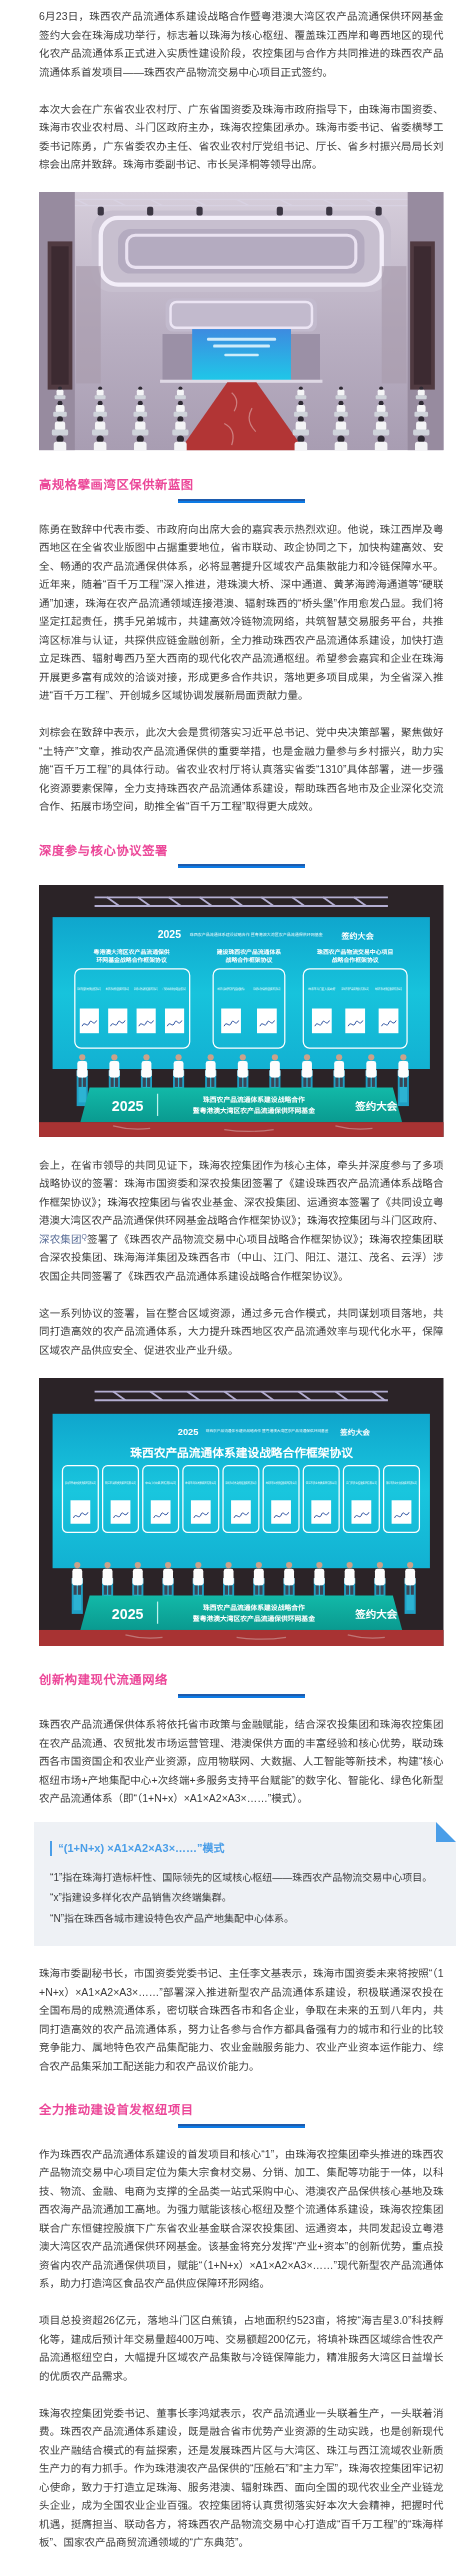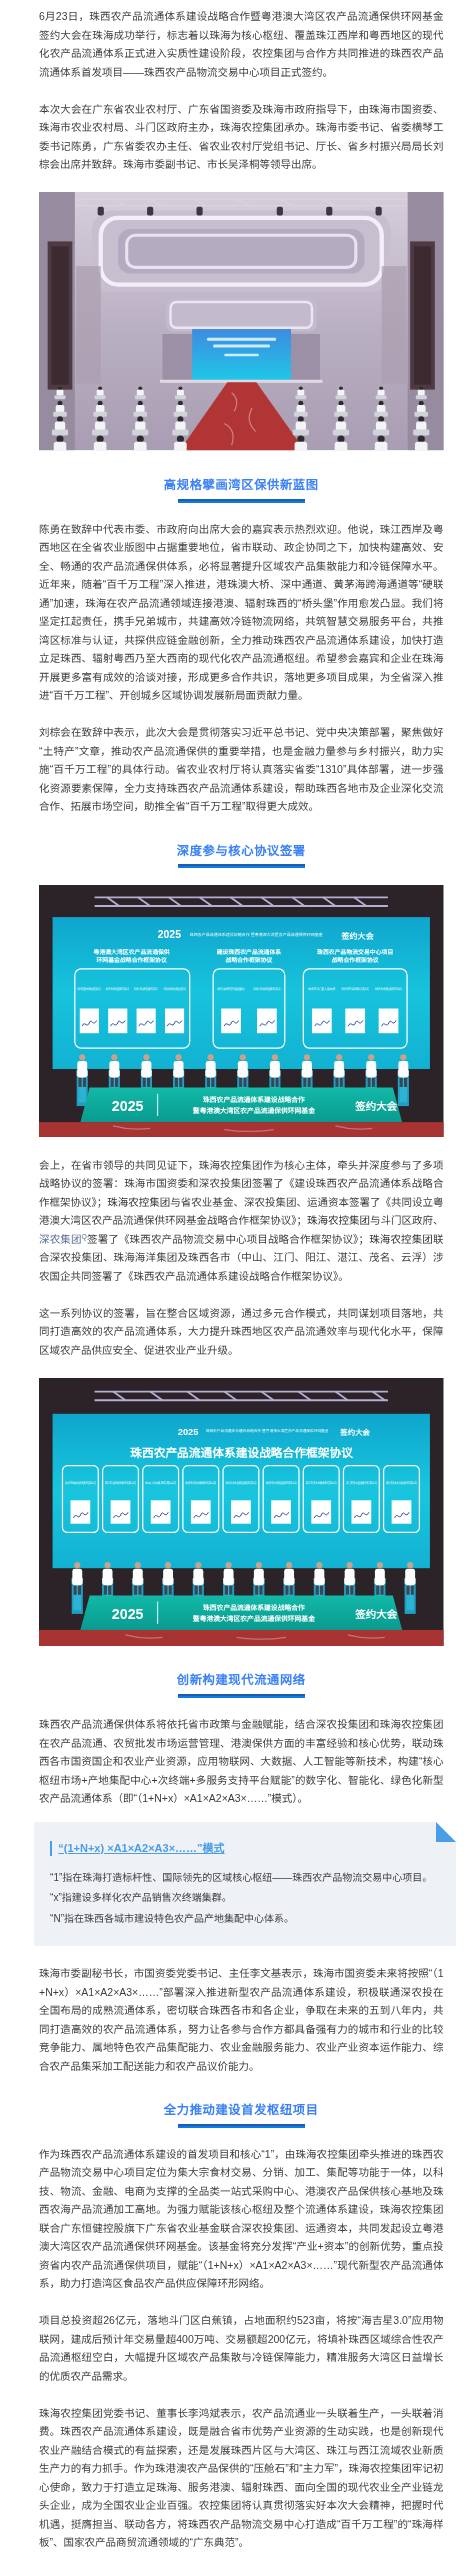--- a/index.html
+++ b/index.html
@@ -23,22 +23,21 @@
   p.para b{font-weight:normal;color:#333;}
   .wlink{
     color:#576b95;
     cursor:pointer;
     text-decoration:none;
   }
   .wlink sup{font-size:6.8px;line-height:0;}
   h2.sec-title{
     font-size:12.3px;
     font-weight:bold;
-    color:#3b82f6;
-    text-align:center;
+    color:#ec4899;
     margin:24.6px 0 0 0;
     letter-spacing:0.6px;
   }
   .sec-underline{
     width:127px;height:4.3px;
     margin:5.5px auto 17px auto;
     background:linear-gradient(to bottom,#1e5cae 50%,#0d7be5 50%);
   }
   svg.photo{width:100%;height:auto;display:block;margin:0 0 18.5px 0;}
   .infobox{
@@ -55,21 +54,20 @@
     border-left:10.5px solid #4a9ee8;
   }
   .infobox-title{
     color:#4a9ee8;
     font-size:11px;
     font-weight:bold;
     border-left:2.5px solid #4a9ee8;
     padding-left:6.2px;
     margin:0 0 12.3px 0;
     line-height:14.8px;
-    text-decoration:underline;
   }
   .infobox p{
     font-size:10px;line-height:20.3px;margin:0;
     text-align:justify;color:#3d3d3d;word-break:break-all;
   }
 </style>
 </head>
 <body>
 
 <svg width="0" height="0" style="position:absolute" aria-hidden="true">
@@ -495,19 +493,19 @@
       <p>“N”指在珠西各城市建设特色农产品产地集配中心体系。</p>
     </div>
 
     <p class="para">珠海市委副秘书长，市国资委党委书记、主任李文基表示，珠海市国资委未来将按照“（1+N+x）×A1×A2×A3×……”部署深入推进新型农产品流通体系建设，积极联通深农投在全国布局的成熟流通体系，密切联合珠西各市和各企业，争取在未来的五到八年内，共同打造高效的农产品流通体系，努力让各参与合作方都具备强有力的城市和行业的比较竞争能力、属地特色农产品集配能力、农业金融服务能力、农业产业资本运作能力、综合农产品集采加工配送能力和农产品议价能力。</p>
   </section>
 
   <section>
     <h2 class="sec-title">全力推动建设首发枢纽项目</h2>
     <div class="sec-underline"></div>
     <p class="para">作为珠西农产品流通体系建设的首发项目和核心“1”，由珠海农控集团牵头推进的珠西农产品物流交易中心项目定位为集大宗食材交易、分销、加工、集配等功能于一体，以科技、物流、金融、电商为支撑的全品类一站式采购中心、港澳农产品保供核心基地及珠西农海产品流通加工高地。为强力赋能该核心枢纽及整个流通体系建设，珠海农控集团联合广东恒健控股旗下广东省农业基金联合深农投集团、运通资本，共同发起设立粤港澳大湾区农产品流通保供环网基金。该基金将充分发挥“产业+资本”的创新优势，重点投资省内农产品流通保供项目，赋能“（1+N+x）×A1×A2×A3×……”现代新型农产品流通体系，助力打造湾区食品农产品供应保障环形网络。</p>
-    <p class="para">项目总投资超26亿元，落地斗门区白蕉镇，占地面积约523亩，将按“海吉星3.0”应用物联网，建成后预计年交易量超400万吨、交易额超200亿元，将填补珠西区域综合性农产品流通枢纽空白，大幅提升区域农产品集散与冷链保障能力，精准服务大湾区日益增长的优质农产品需求。</p>
+    <p class="para">项目总投资超26亿元，落地斗门区白蕉镇，占地面积约523亩，将按“海吉星3.0”科技孵化等，建成后预计年交易量超400万吨、交易额超200亿元，将填补珠西区域综合性农产品流通枢纽空白，大幅提升区域农产品集散与冷链保障能力，精准服务大湾区日益增长的优质农产品需求。</p>
     <p class="para">珠海农控集团党委书记、董事长李鸿斌表示，农产品流通业一头联着生产，一头联着消费。珠西农产品流通体系建设，既是融合省市优势产业资源的生动实践，也是创新现代农业产融结合模式的有益探索，还是发展珠西片区与大湾区、珠江与西江流域农业新质生产力的有力抓手。作为珠港澳农产品保供的“压舱石”和“主力军”，珠海农控集团牢记初心使命，致力于打造立足珠海、服务港澳、辐射珠西、面向全国的现代农业全产业链龙头企业，成为全国农业企业百强。农控集团将认真贯彻落实好本次大会精神，把握时代机遇，挺膺担当、联动各方，将珠西农产品物流交易中心打造成“百千万工程”的“珠海样板”、国家农产品商贸流通领域的“广东典范”。</p>
 
   </section>
 
 </div>
 
 
 </body></html>

